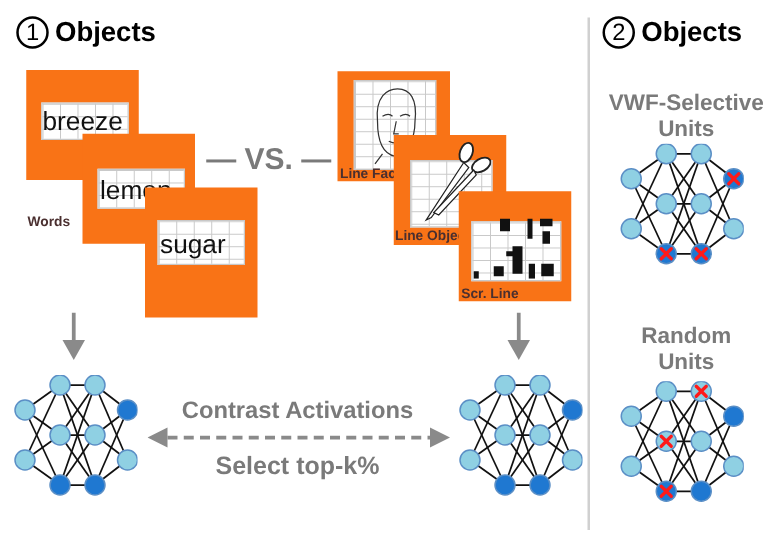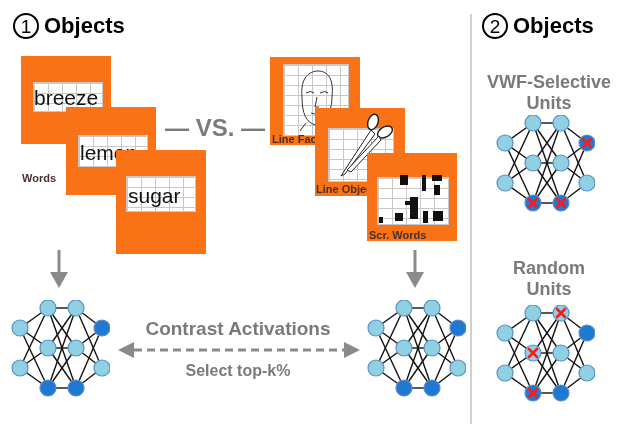--- a/index.html
+++ b/index.html
@@ -73,21 +73,21 @@
     <rect x="55" y="8" width="10" height="6" fill="#111"></rect>
     <rect x="57" y="18" width="6" height="10" fill="#111"></rect>
     <rect x="33" y="30" width="8" height="22" fill="#111"></rect>
     <rect x="28" y="34" width="6" height="4" fill="#111"></rect>
     <rect x="18" y="46" width="8" height="8" fill="#111"></rect>
     <rect x="2" y="50" width="4" height="6" fill="#111"></rect>
     <rect x="46" y="44" width="5" height="12" fill="#111"></rect>
     <rect x="56" y="44" width="10" height="10" fill="#111"></rect>
   </svg>
 </div>
-<div class="label" style="left:369px; top:229px;">Scr. Words</div>
+<div class="label" style="left:369px; top:229px;">Scr. Line</div>
 
 <svg class="abs" style="left:48px; top:250px;" width="24" height="40">
   <line x1="11" y1="0" x2="11" y2="24" stroke="#8a8a8a" stroke-width="3"></line>
   <polygon points="2,22 20,22 11,38" fill="#8a8a8a"></polygon>
 </svg>
 <svg class="abs" style="left:404px; top:250px;" width="24" height="40">
   <line x1="11" y1="0" x2="11" y2="24" stroke="#8a8a8a" stroke-width="3"></line>
   <polygon points="2,22 20,22 11,38" fill="#8a8a8a"></polygon>
 </svg>
 
@@ -247,21 +247,21 @@
     <circle cx="92" cy="28" r="8" fill="#1f78d1" stroke="#5b8fc6" stroke-width="1.2"></circle>
     <circle cx="92" cy="68" r="8" fill="#8fd0e3" stroke="#5b8fc6" stroke-width="1.2"></circle>
   </svg>
 
 <div class="gray-text" style="left:118px; top:318px; width:240px; font-size:19px;">Contrast Activations</div>
 <svg class="abs" style="left:118px; top:340px;" width="242" height="20">
   <polygon points="0,10 16,2 16,18" fill="#8a8a8a"></polygon>
   <polygon points="242,10 226,2 226,18" fill="#8a8a8a"></polygon>
   <line x1="16" y1="10" x2="226" y2="10" stroke="#8a8a8a" stroke-width="3" stroke-dasharray="8,5"></line>
 </svg>
-<div class="gray-text" style="left:118px; top:362px; width:240px; font-size:16px;">Select top-k%</div>
+<div class="gray-text" style="left:118px; top:362px; width:240px; font-size:20px;">Select top-k%</div>
 
 <div class="divider"></div>
 
 <div class="abs heading" style="left:482px; top:13px;">
   <span class="circnum">2</span>
   <span>Objects</span>
 </div>
 
 <div class="gray-text" style="left:474px; top:72px; width:150px; font-size:18px; line-height:21px;">
   <div>VWF-Selective</div>

